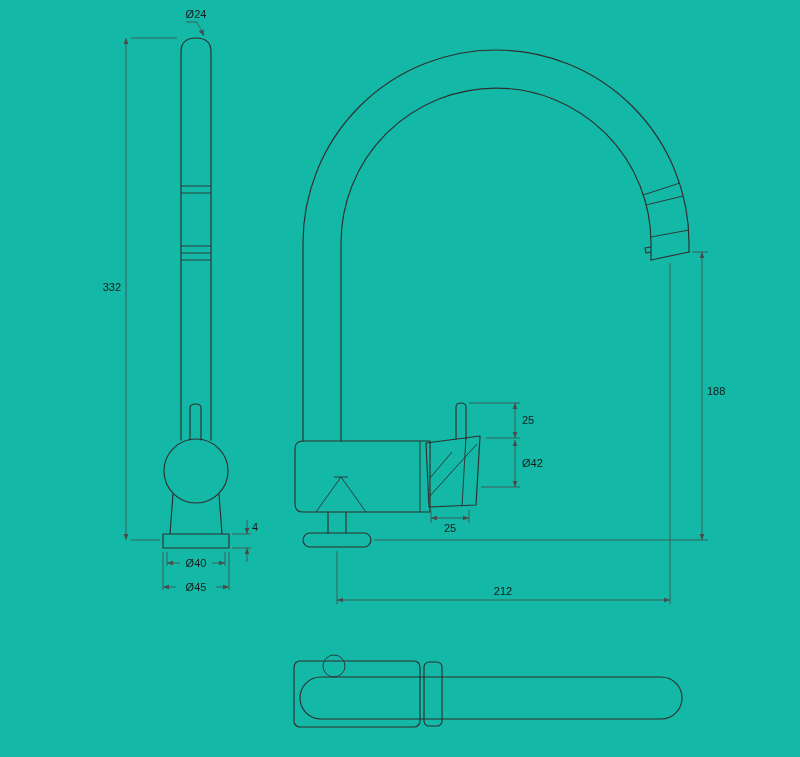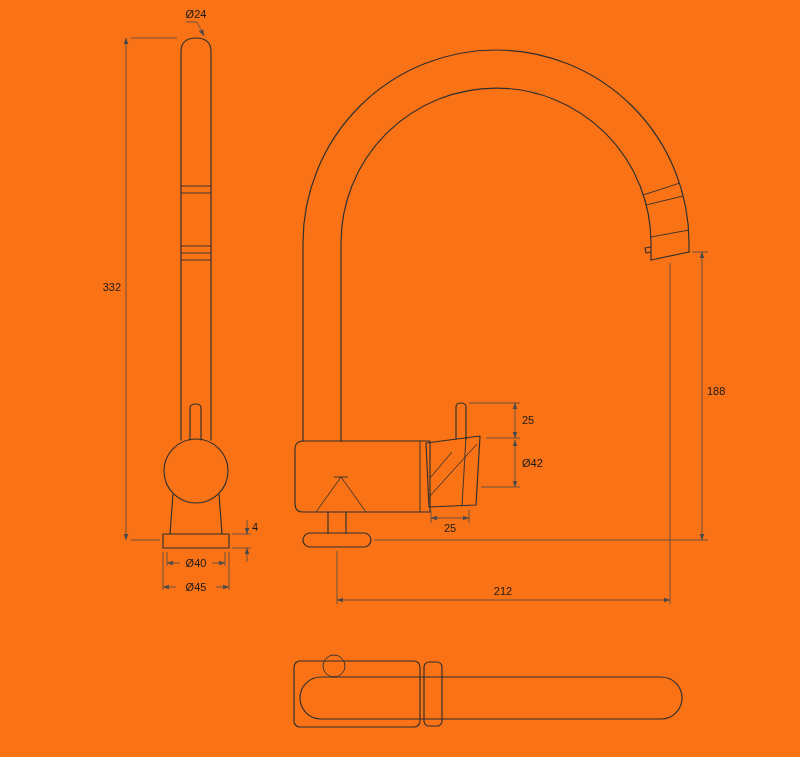--- a/index.html
+++ b/index.html
@@ -1,17 +1,17 @@
 <!DOCTYPE html>
 <html><head>
 <meta charset="utf-8">
 <style>
   html,body{margin:0;padding:0;background:#ffffff;}
   .canvas{
-    width:800px;height:757px;background:#f97316;position:relative;
+    width:800px;height:757px;background:#14b8a6;position:relative;
     font-family:"Liberation Sans",sans-serif;overflow:hidden;
   }
   svg{display:block;}
   svg text{
     font-family:"Liberation Sans",sans-serif;
     font-size:11px;
     fill:#1b1b1b;
   }
   .obj{stroke:#2f2f2f;stroke-width:1.15;fill:none;stroke-linecap:round;stroke-linejoin:round;}
   .thin{stroke:#2f2f2f;stroke-width:.9;fill:none;}

